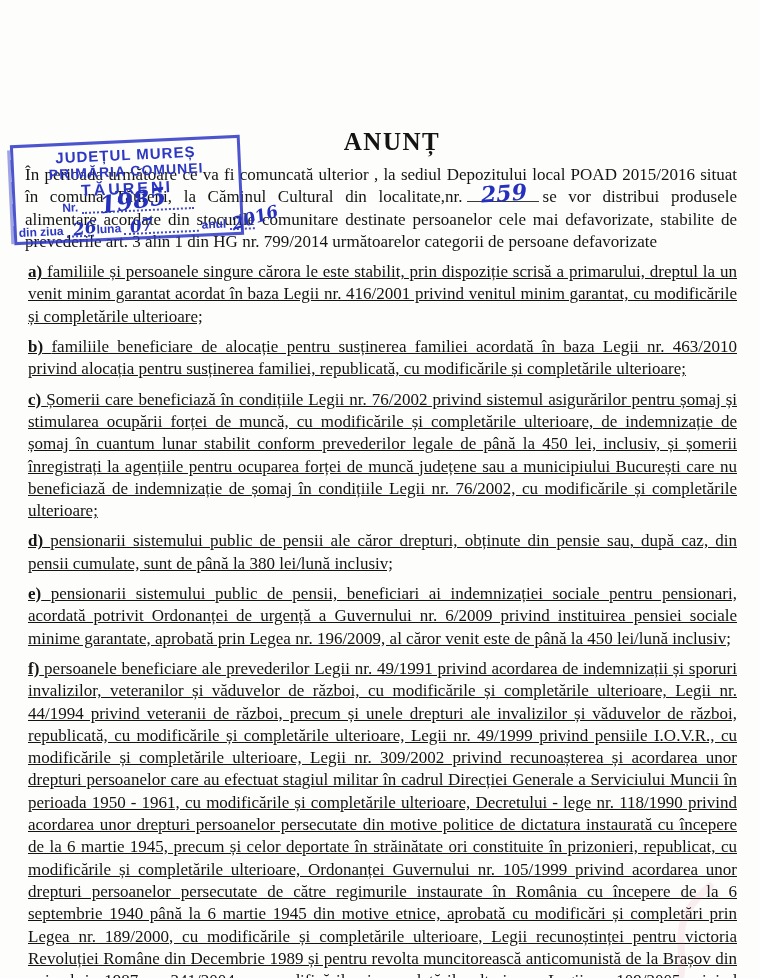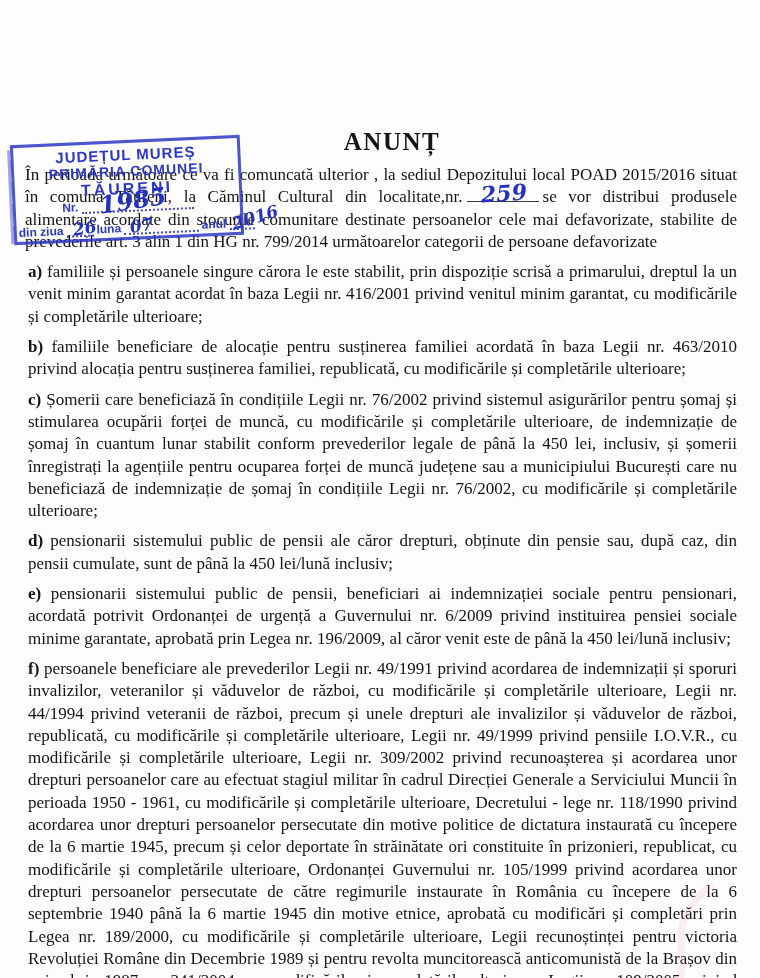--- a/index.html
+++ b/index.html
@@ -67,21 +67,21 @@
     padding-left:24px;
   }
 
   
   .bodytext{
     padding:0 15px 0 17px;
     font-size:17px;line-height:22.3px;
     text-align:justify;
   }
   .bodytext p{margin:8px;}
-  .item{padding-left:3px;}
+  .item{padding-left:3px;text-decoration:underline;}
   .lbl{font-weight:bold;}
   .nr-blank{
     display:inline-block;position:relative;
     width:72px;height:14px;
     border-bottom:1.5px solid #3a3a3a;
     margin:0 4px;
     vertical-align:baseline;
   }
   .hw-blue{
     position:absolute;left:14px;bottom:-3px;
@@ -126,21 +126,21 @@
   </div>
 
   <h1 class="title">ANUNȚ</h1>
 
   <div class="bodytext">
     <p class="intro"><span>În perioada următoare ce va fi  comuncată ulterior , la sediul Depozitului local POAD 2015/2016  situat în comuna Tăureni, la Căminul Cultural din localitate,nr.</span><span class="nr-blank"><span class="hw-blue">259</span></span><span>se vor  distribui produsele  alimentare acordate din stocurile comunitare destinate persoanelor cele mai defavorizate, stabilite de prevederile art. 3 alin 1 din HG nr. 799/2014  următoarelor categorii  de persoane defavorizate</span></p>
 
     <p class="item"><b class="lbl">a)</b> <span>familiile și persoanele singure cărora le este stabilit, prin dispoziție scrisă a primarului, dreptul la un venit minim garantat acordat în baza Legii nr. 416/2001 privind venitul minim garantat, cu modificările și completările ulterioare;</span></p>
     <p class="item"><b class="lbl">b)</b> <span>familiile beneficiare de alocație pentru susținerea familiei acordată în baza Legii nr. 463/2010 privind alocația pentru susținerea familiei, republicată, cu modificările și completările ulterioare;</span></p>
     <p class="item"><b class="lbl">c)</b> <span>Șomerii care beneficiază în condițiile Legii nr. 76/2002 privind sistemul asigurărilor pentru șomaj și stimularea ocupării forței de muncă, cu modificările și completările ulterioare, de indemnizație de șomaj în cuantum lunar stabilit conform prevederilor legale de până la 450 lei, inclusiv, și șomerii înregistrați la agențiile pentru ocuparea forței de muncă județene sau a municipiului București care nu beneficiază de indemnizație de șomaj în condițiile Legii nr. 76/2002, cu modificările și completările ulterioare;</span></p>
-    <p class="item"><b class="lbl">d)</b> <span>pensionarii sistemului public de pensii ale căror drepturi, obținute din pensie sau, după caz, din pensii cumulate, sunt de până la 450 lei/lună inclusiv;</span></p>
+    <p class="item"><b class="lbl">d)</b> <span>pensionarii sistemului public de pensii ale căror drepturi, obținute din pensie sau, după caz, din pensii cumulate, sunt de până la 380 lei/lună inclusiv;</span></p>
     <p class="item"><b class="lbl">e)</b> <span>pensionarii sistemului public de pensii, beneficiari ai indemnizației sociale pentru pensionari, acordată potrivit Ordonanței de urgență a Guvernului nr. 6/2009 privind instituirea pensiei sociale minime garantate, aprobată prin Legea nr. 196/2009, al căror venit este de până la 450 lei/lună inclusiv;</span></p>
     <p class="item"><b class="lbl">f)</b> <span>persoanele beneficiare ale prevederilor Legii nr. 49/1991 privind acordarea de indemnizații și sporuri invalizilor, veteranilor și văduvelor de război, cu modificările și completările ulterioare, Legii nr. 44/1994 privind veteranii de război, precum și unele drepturi ale invalizilor și văduvelor de război, republicată, cu modificările și completările ulterioare, Legii nr. 49/1999 privind pensiile I.O.V.R., cu modificările și completările ulterioare, Legii nr. 309/2002 privind recunoașterea și acordarea unor drepturi persoanelor care au efectuat stagiul militar în cadrul Direcției Generale a Serviciului Muncii în perioada 1950 - 1961, cu modificările și completările ulterioare, Decretului - lege nr. 118/1990 privind acordarea unor drepturi persoanelor persecutate din motive politice de dictatura instaurată cu începere de la 6 martie 1945, precum și celor deportate în străinătate ori constituite în prizonieri, republicat, cu modificările și completările ulterioare, Ordonanței Guvernului nr. 105/1999 privind acordarea unor drepturi persoanelor persecutate de către regimurile instaurate în România cu începere de la 6 septembrie 1940 până la 6 martie 1945 din motive etnice, aprobată cu modificări și completări prin Legea nr. 189/2000, cu modificările și completările ulterioare, Legii recunoștinței pentru victoria Revoluției Române din Decembrie 1989 și pentru revolta muncitorească anticomunistă de la Brașov din noiembrie 1987 nr. 341/2004, cu modificările și completările ulterioare, Legii nr. 109/2005 privind instituirea indemnizației pentru activitatea de liber - profesionist a artiștilor interpreți sau executanți din România, republicată, Legii nr. 8/2006 privind instituirea indemnizației pentru pensionarii sistemului public de pensii, membri ai uniunilor de creatori legal constituite și recunoscute ca persoane juridice de utilitate publică, cu modificările și completările ulterioare, Legii nr. 578/2004 privind acordarea unui ajutor lunar pentru soțul supraviețuitor, cu modificările ulterioare, dacă nu realizează alte venituri în afară de cele provenite din drepturile bănești acordate de aceste legi, ale căror cuantum cumulat este de până la 450 lei/lună inclusiv;</span></p>
 
   </div>
 
   <svg class="artifact" width="170" height="190" viewBox="0 0 170 190">
     <path d="M150 10 C 90 60, 150 90, 100 130 S 40 175, 20 185" fill="none" stroke="rgba(224,130,160,0.22)" stroke-width="7" stroke-linecap="round"></path>
   </svg>
 
 </div>

